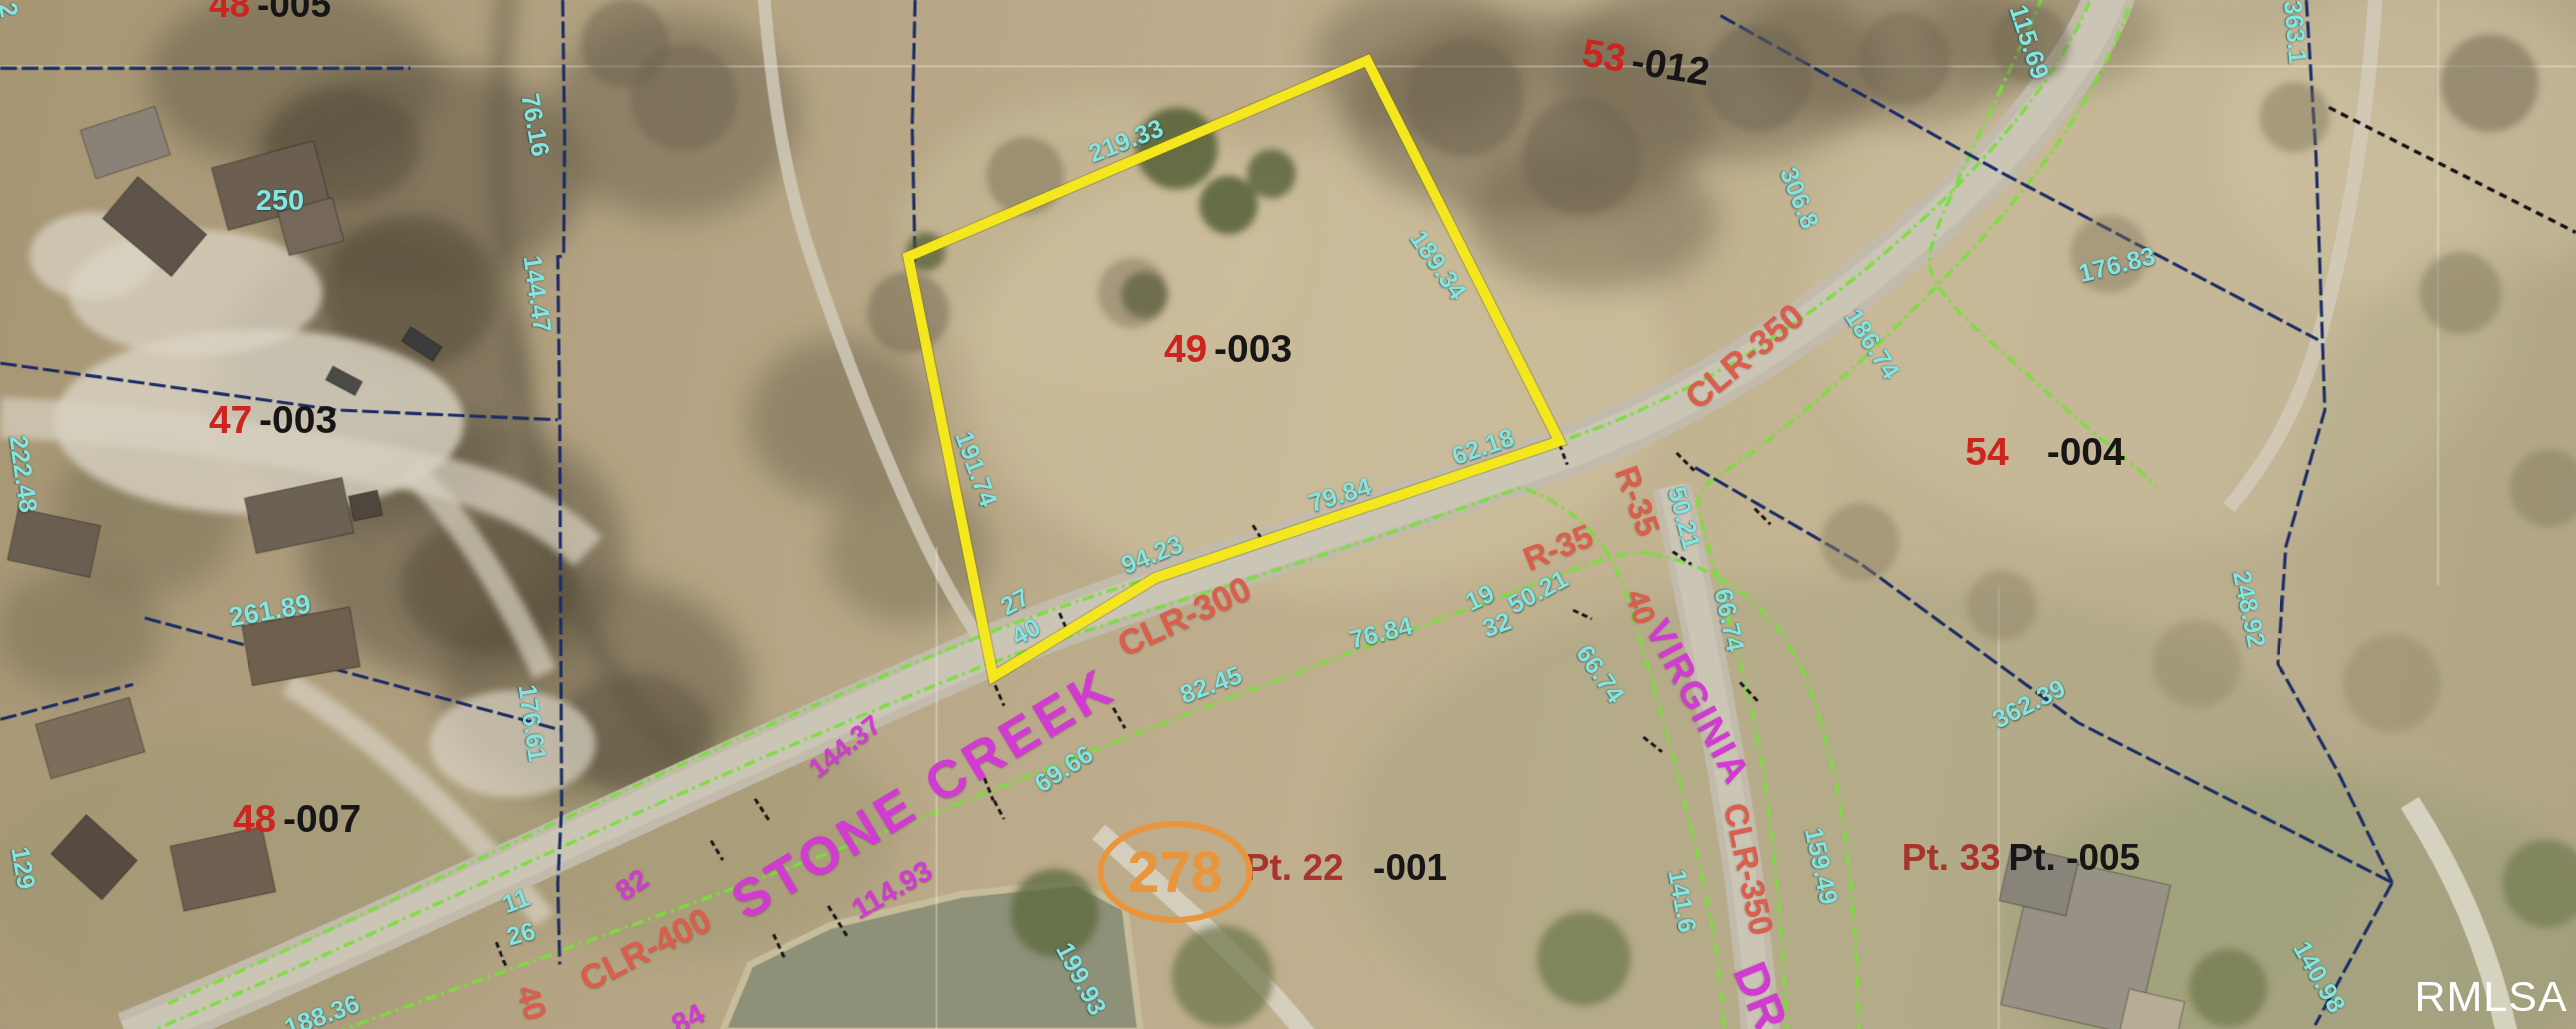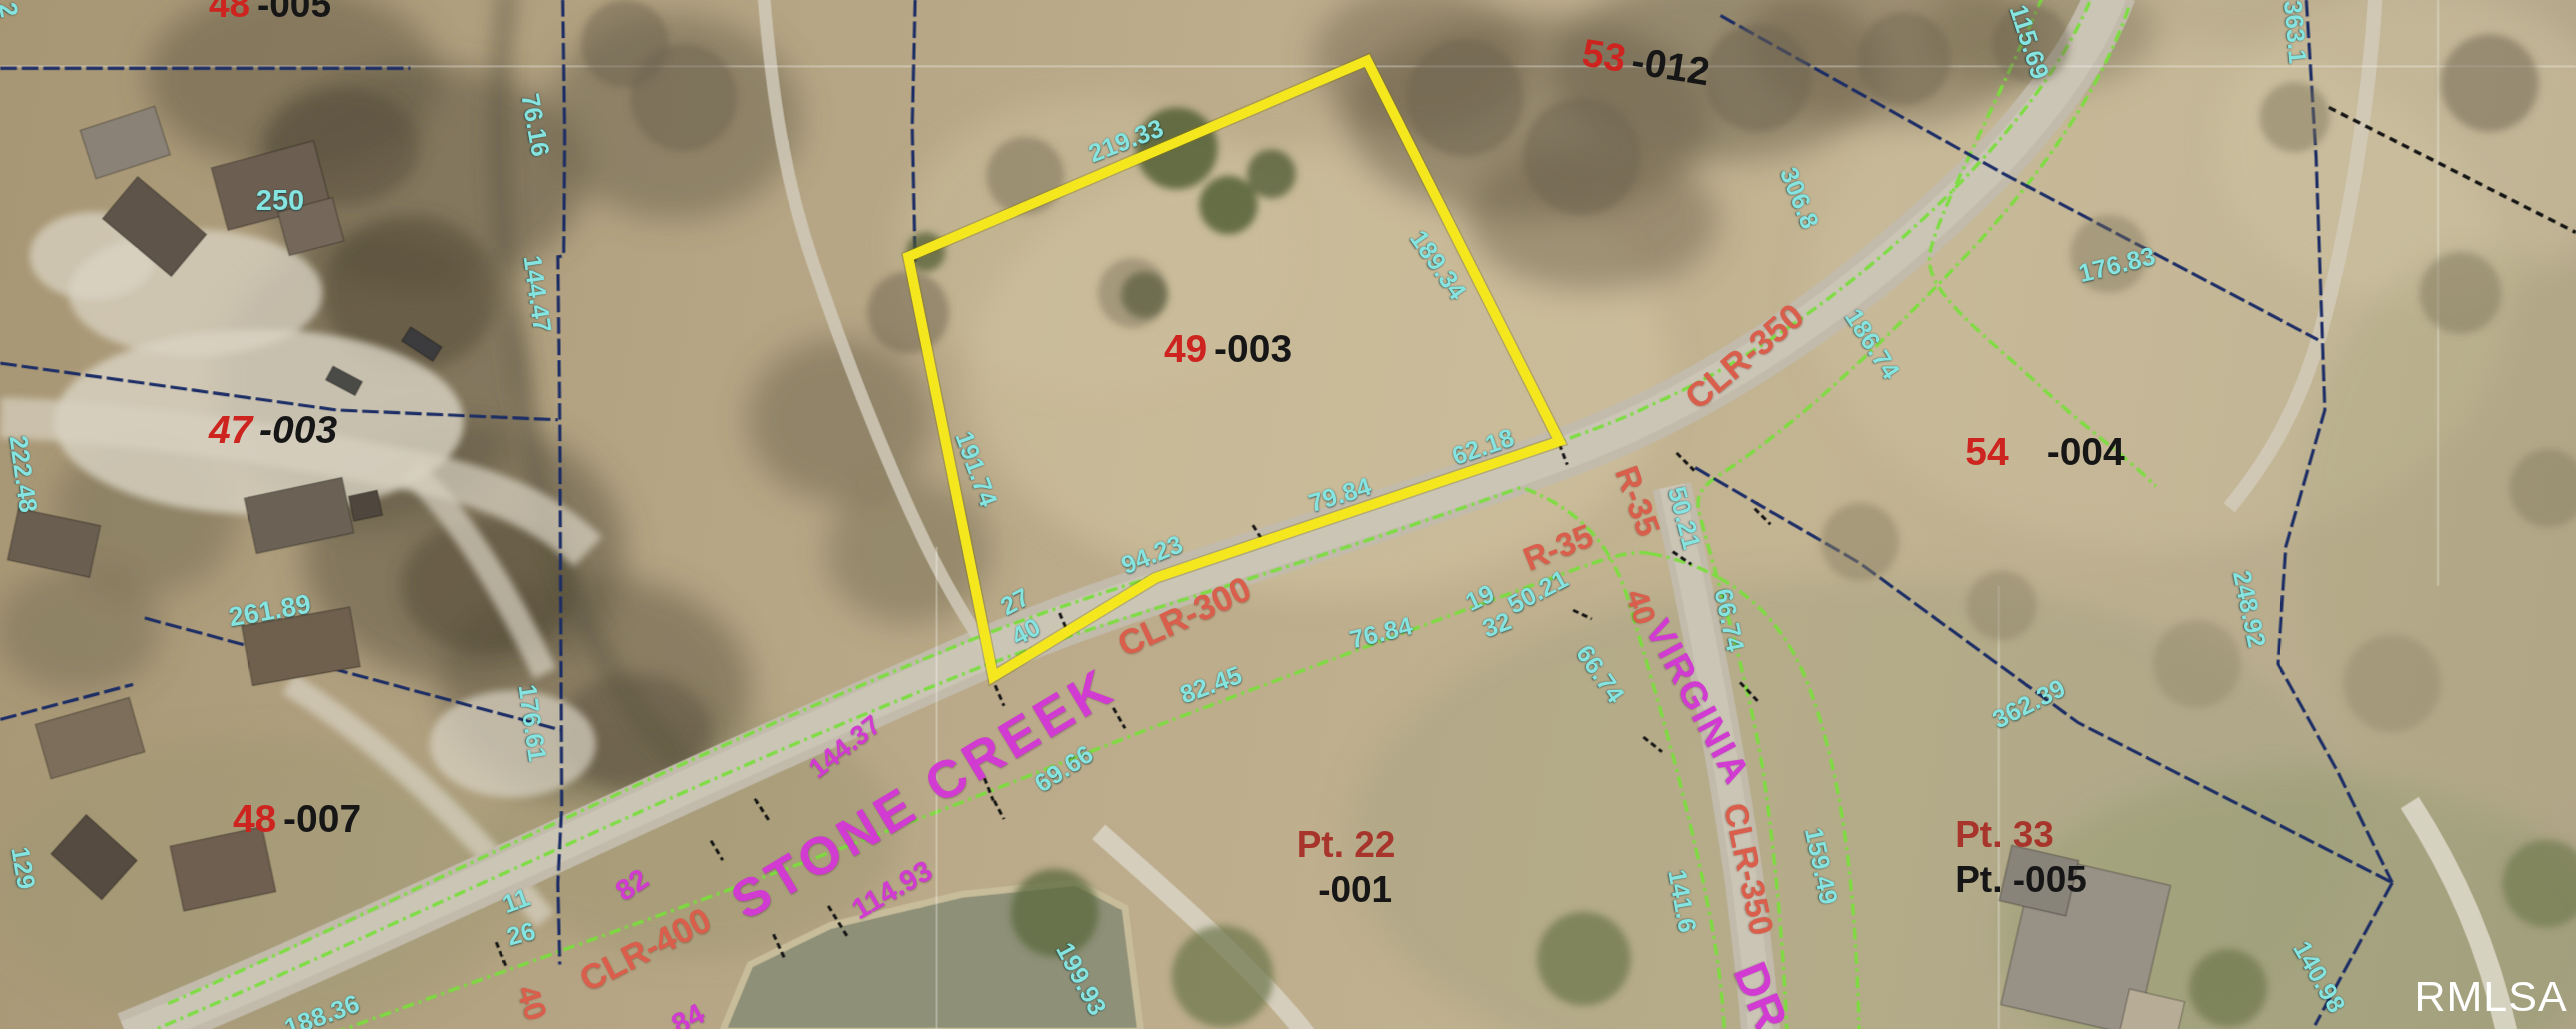--- a/index.html
+++ b/index.html
@@ -11,21 +11,21 @@
   .stage svg{position:absolute;inset:0;}
   #labels{position:absolute;inset:0;}
   .lbl{position:absolute;white-space:nowrap;font-weight:bold;line-height:1;}
   .dim{color:var(--cyan);font-size:25.4px;text-shadow:0 1px 2px rgba(8,52,52,.6),0 0 2px rgba(8,52,52,.35);}
   .street{color:var(--magenta);text-shadow:0 1px 2px rgba(70,0,70,.35);}
   .roadlbl{color:var(--salmon);text-shadow:0 1px 2px rgba(90,25,10,.35);}
   .parcel{display:flex;gap:6.8px;font-size:39px;}
   .parcel .pnum{color:var(--red);}
   .parcel .psuf{color:#161616;}
   .parcel.pdark .pnum{color:var(--darkred);}
-  .parcel.stacked{flex-direction:column;gap:8px;align-items:flex-start;}
+  .parcel.stacked{flex-direction:row;gap:8px;align-items:flex-end;}
   .lot-circle{
     width:143px;height:90px;border:6.8px solid var(--orange);border-radius:50%;
     color:var(--orange);font-size:57px;display:flex;align-items:center;justify-content:center;
     background:transparent;transform:translate(-50%,-50%) rotate(-4deg);
   }
   .watermark{
     position:absolute;left:2491px;top:996px;transform:translate(-50%,-50%);
     color:#fff;font-weight:normal;font-size:43px;letter-spacing:1px;
   }
 </style>
@@ -299,21 +299,21 @@
       <div class="lbl roadlbl" style="left: 1749px; top: 869px; font-size: 33px; transform: translate(-50%, -50%) rotate(78deg);">CLR-350</div>
       <div class="lbl roadlbl" style="left: 645px; top: 949px; font-size: 35px; transform: translate(-50%, -50%) rotate(-27deg);">CLR-400</div>
       <div class="lbl roadlbl" style="left: 1558px; top: 547px; font-size: 33px; transform: translate(-50%, -50%) rotate(-22deg);">R-35</div>
       <div class="lbl roadlbl" style="left: 1638px; top: 501px; font-size: 33px; transform: translate(-50%, -50%) rotate(70deg);">R-35</div>
       <div class="lbl roadlbl" style="left: 532px; top: 1003px; font-size: 31px; transform: translate(-50%, -50%) rotate(72deg);">40</div>
       <div class="lbl roadlbl" style="left: 1641px; top: 607px; font-size: 31px; transform: translate(-50%, -50%) rotate(72deg);">40</div>
       <div class="lbl parcel" style="left: 270px; top: 3.9px; font-size: 37px; transform: translate(-50%, -50%) rotate(0deg);">
         <span class="pnum">48</span>
         <span class="psuf">-005</span>
       </div>
-      <div class="lbl parcel" style="left: 273px; top: 429px; transform: translate(-50%, -50%) rotate(0deg); font-style: italic;">
+      <div class="lbl parcel" style="left: 273px; top: 419px; transform: translate(-50%, -50%) rotate(0deg);">
         <span class="pnum">47</span>
         <span class="psuf">-003</span>
       </div>
       <div class="lbl parcel" style="left: 297px; top: 818px; transform: translate(-50%, -50%) rotate(0deg);">
         <span class="pnum">48</span>
         <span class="psuf">-007</span>
       </div>
       <div class="lbl parcel" style="left: 1228px; top: 348px; transform: translate(-50%, -50%) rotate(0deg);">
         <span class="pnum">49</span>
         <span class="psuf">-003</span>
@@ -327,17 +327,18 @@
         <span class="psuf">-004</span>
       </div>
       <div class="lbl parcel stacked pdark" style="left: 1346px; top: 867px; font-size: 37px; transform: translate(-50%, -50%) rotate(0deg);">
         <span class="pnum">Pt. 22</span>
         <span class="psuf" style="margin-left: 21.5px;">-001</span>
       </div>
       <div class="lbl parcel stacked pdark" style="left: 2021px; top: 857px; font-size: 37px; transform: translate(-50%, -50%) rotate(0deg);">
         <span class="pnum">Pt. 33</span>
         <span class="psuf">Pt. -005</span>
       </div>
+      <div class="lbl lot-circle" style="left: 1175px; top: 872px; transform: translate(-50%, -50%) rotate(0deg);">278</div>
     </div>
 
   <div class="watermark">RMLSA</div>
 </div>
 
 
 </body></html>

